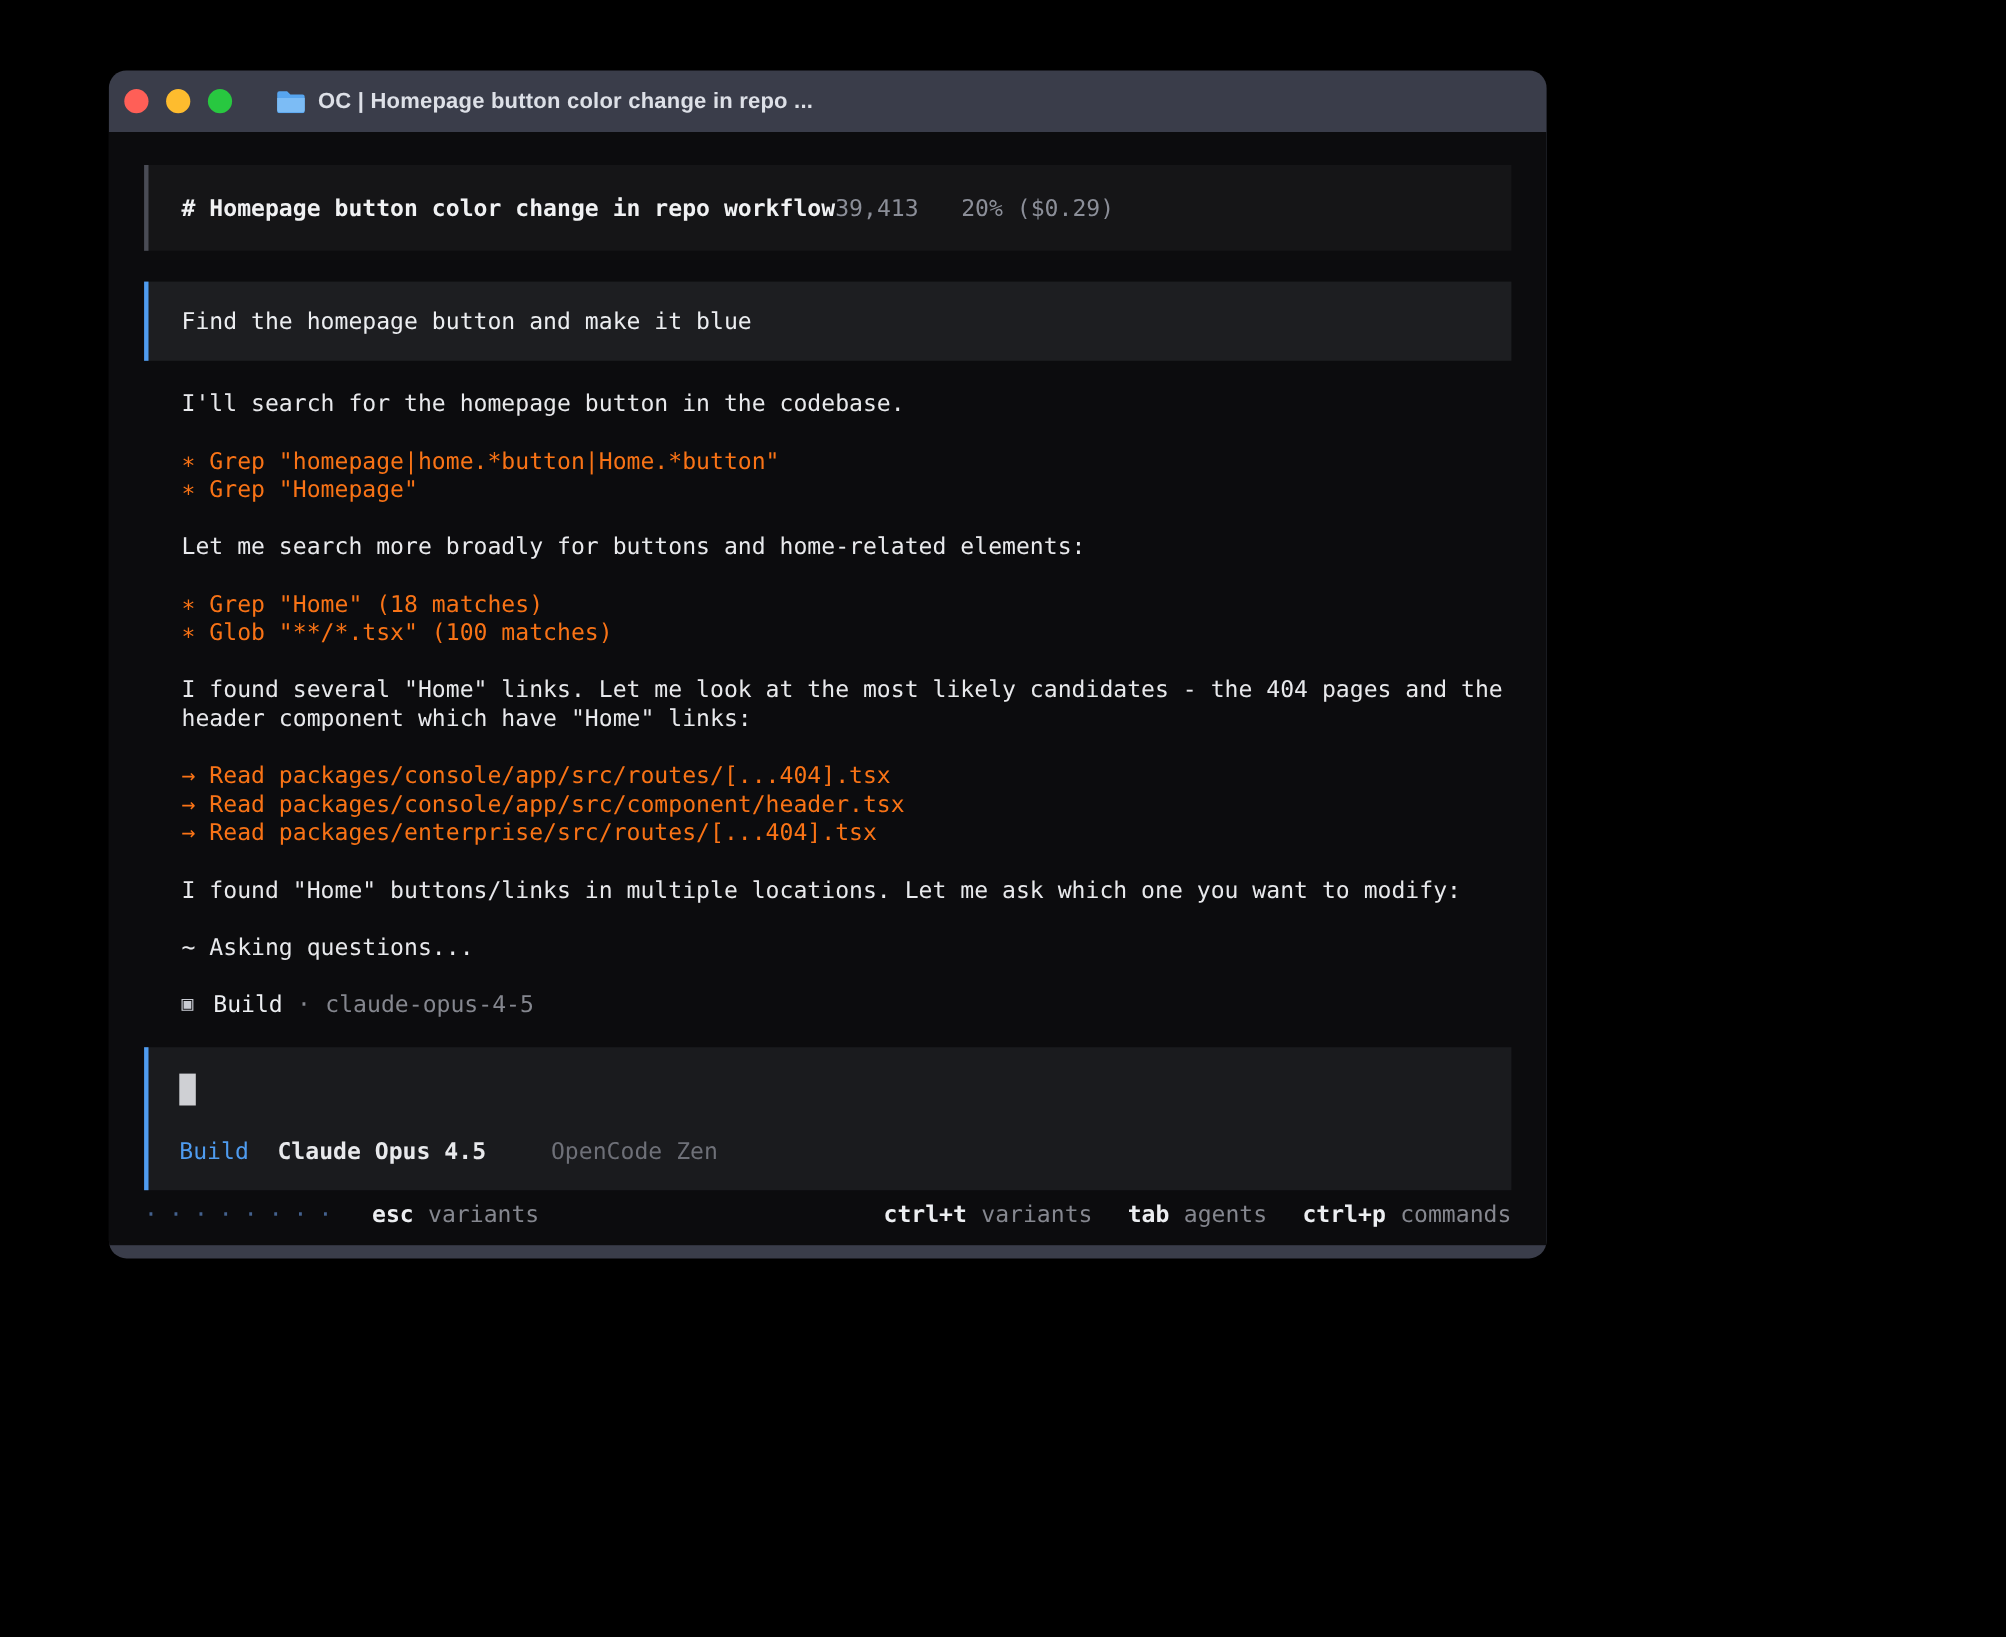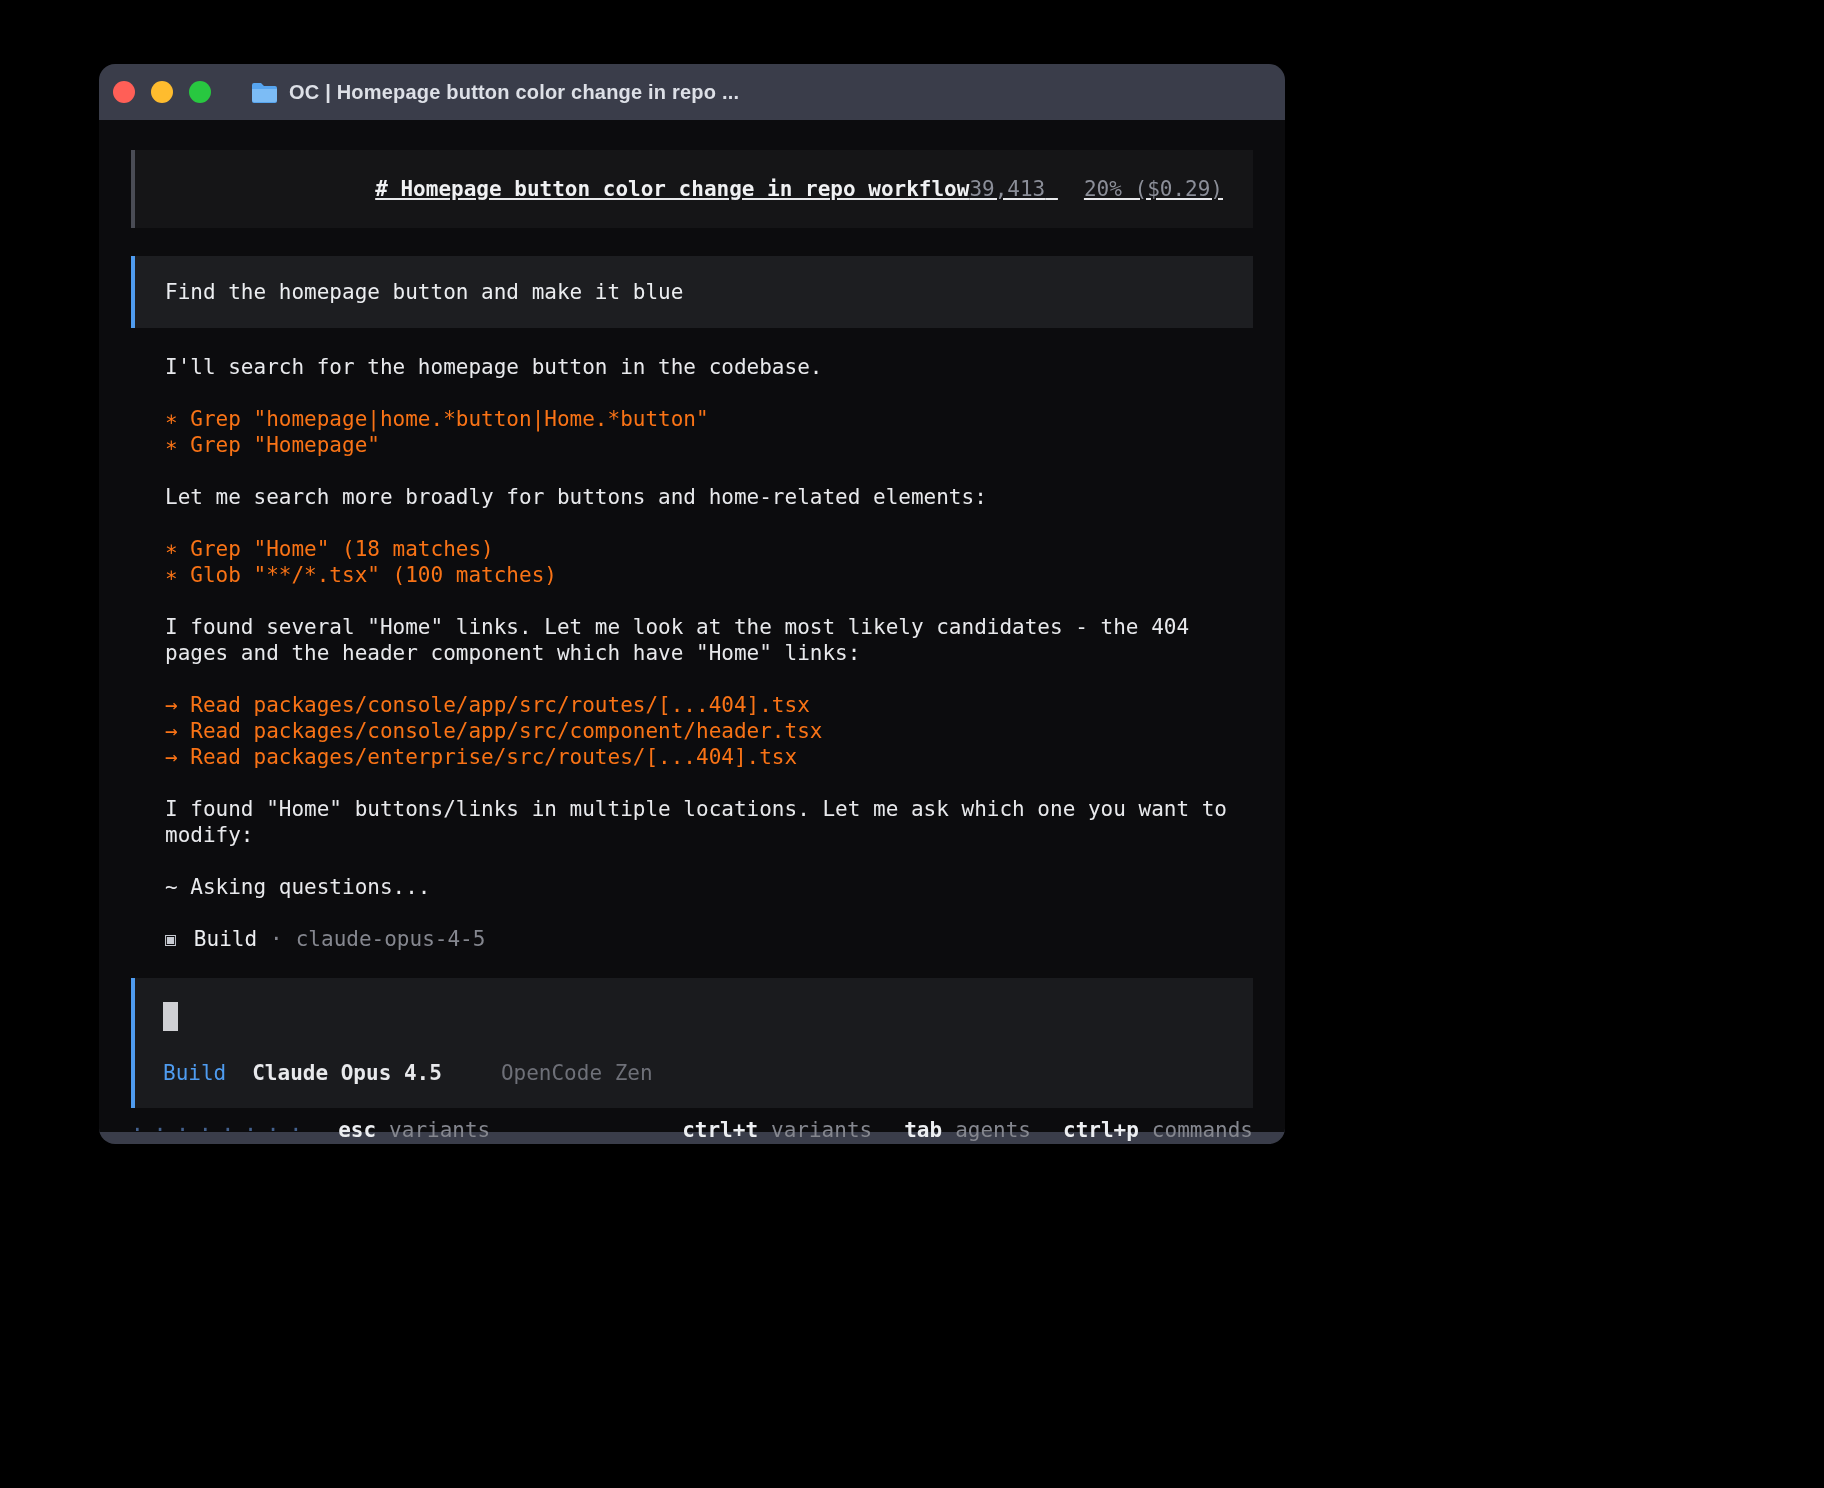--- a/index.html
+++ b/index.html
@@ -6,21 +6,21 @@
   html, body { width: 1824px; height: 1488px; }
   body {
     background: #000000;
     position: relative;
     font-family: "DejaVu Sans Mono", monospace;
     overflow: hidden;
   }
   .window {
     position: absolute;
     left: 99px; top: 64px;
-    width: 1186px; height: 1080px;
+    width: 1307px; height: 1080px;
     background: #3a3d4a;
     border-radius: 16px;
     overflow: hidden;
     box-shadow: 0 20px 60px rgba(0,0,0,0.6);
   }
   
   .titlebar {
     height: 56px;
     display: flex;
     align-items: center;
@@ -55,23 +55,22 @@
     line-height: 26px;
     color: #e8e9ec;
     display: flex;
     flex-direction: column;
   }
   .header-block {
     background: #151517;
     border-left: 4px solid #4a4c55;
     padding: 26px 30px;
     display: flex;
-    justify-content: flex-end;
+    justify-content: flex-start;
     align-items: center;
-    text-decoration: underline;
   }
   .header-title { color: #f0f1f3; font-weight: bold; white-space: nowrap; }
   .header-stats { color: #8b8e98; white-space: nowrap; }
   .header-stats .ctx { margin-left: 26px; }
   .user-block {
     margin-top: 28px;
     background: #1d1e21;
     border-left: 4px solid #4f9cf0;
     padding: 23px 30px;
     color: #eceef1;

